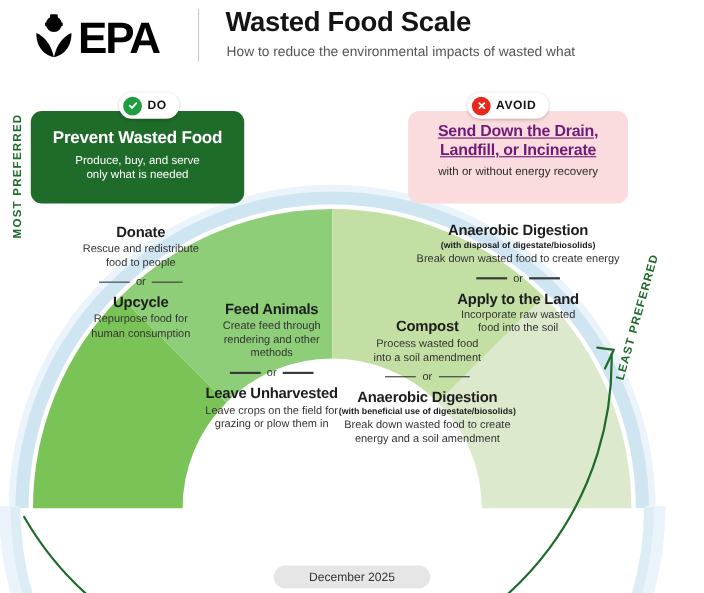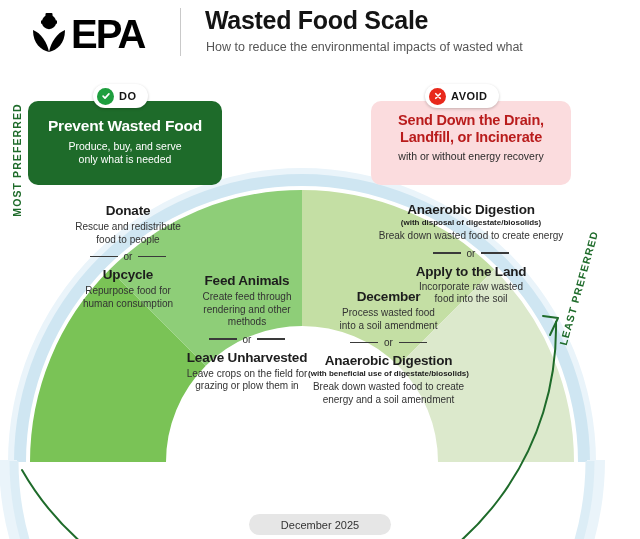--- a/index.html
+++ b/index.html
@@ -20,28 +20,28 @@
 
   
   #fan{position:absolute;left:0;top:0;width:640px;height:539px;}
 
   
   .card{position:absolute;border-radius:10px;box-sizing:border-box;text-align:center;}
   .card-do{left:28px;top:101px;width:194px;height:84px;background:#1E6B2A;}
   .card-avoid{left:371px;top:101px;width:200px;height:84px;background:#FBDCDE;}
   .card-do .c-title{color:#ffffff;font-size:15.5px;font-weight:bold;margin-top:16px;letter-spacing:-0.2px;}
   .card-do .c-sub{color:#ffffff;font-size:10.5px;line-height:13px;margin-top:5px;padding:0 14px;}
-  .card-avoid .c-title{color:#b91c1c;font-size:14.5px;font-weight:bold;margin-top:11px;line-height:17px;letter-spacing:-0.2px;}
+  .card-avoid .c-title{color:#701a75;font-size:14.5px;font-weight:bold;margin-top:11px;line-height:17px;letter-spacing:-0.2px;text-decoration:underline;}
   .card-avoid .c-sub{color:#2b2b2b;font-size:10.5px;line-height:13px;margin-top:4px;padding:0 8px;}
 
   
   .badge{position:absolute;height:24px;background:#fff;border-radius:13px;
          display:flex;align-items:center;gap:5px;padding:0 11px 0 4px;
          box-shadow:0 1px 3px rgba(0,0,0,.22);}
-  .badge-do{left:93px;top:84px;}
+  .badge-do{left:108px;top:84px;}
   .badge-avoid{left:425px;top:84px;}
   .badge .dot{width:17px;height:17px;border-radius:50%;display:flex;align-items:center;
               justify-content:center;flex:0 0 auto;}
   .badge .dot.ok{background:#1E9E3E;}
   .badge .dot.no{background:#E8281B;}
   .badge .lbl{font-size:11px;font-weight:bold;color:#141414;letter-spacing:.5px;}
 
   
   .seg{position:absolute;text-align:center;color:#262626;}
   .seg .h{font-weight:bold;color:#1d1d1d;letter-spacing:-0.2px;}
@@ -202,21 +202,21 @@
       <span class="ln"></span>
     </div>
     <div class="h" style="white-space:nowrap">Leave Unharvested</div>
     <div class="d" style="width:170px;margin-left:-14px">
       <span>Leave crops on the field for</span><br>
       <span>grazing or plow them in</span>
     </div>
   </div>
 
   <div class="seg seg-compost">
-    <div class="h">December</div>
+    <div class="h">Compost</div>
     <div class="d">
       <span>Process wasted food</span><br>
       <span>into a soil amendment</span>
     </div>
     <div class="orwrap">
       <span class="ln"></span>
       <span class="or">or</span>
       <span class="ln"></span>
     </div>
     <div class="h" style="white-space:nowrap">Anaerobic Digestion</div>

